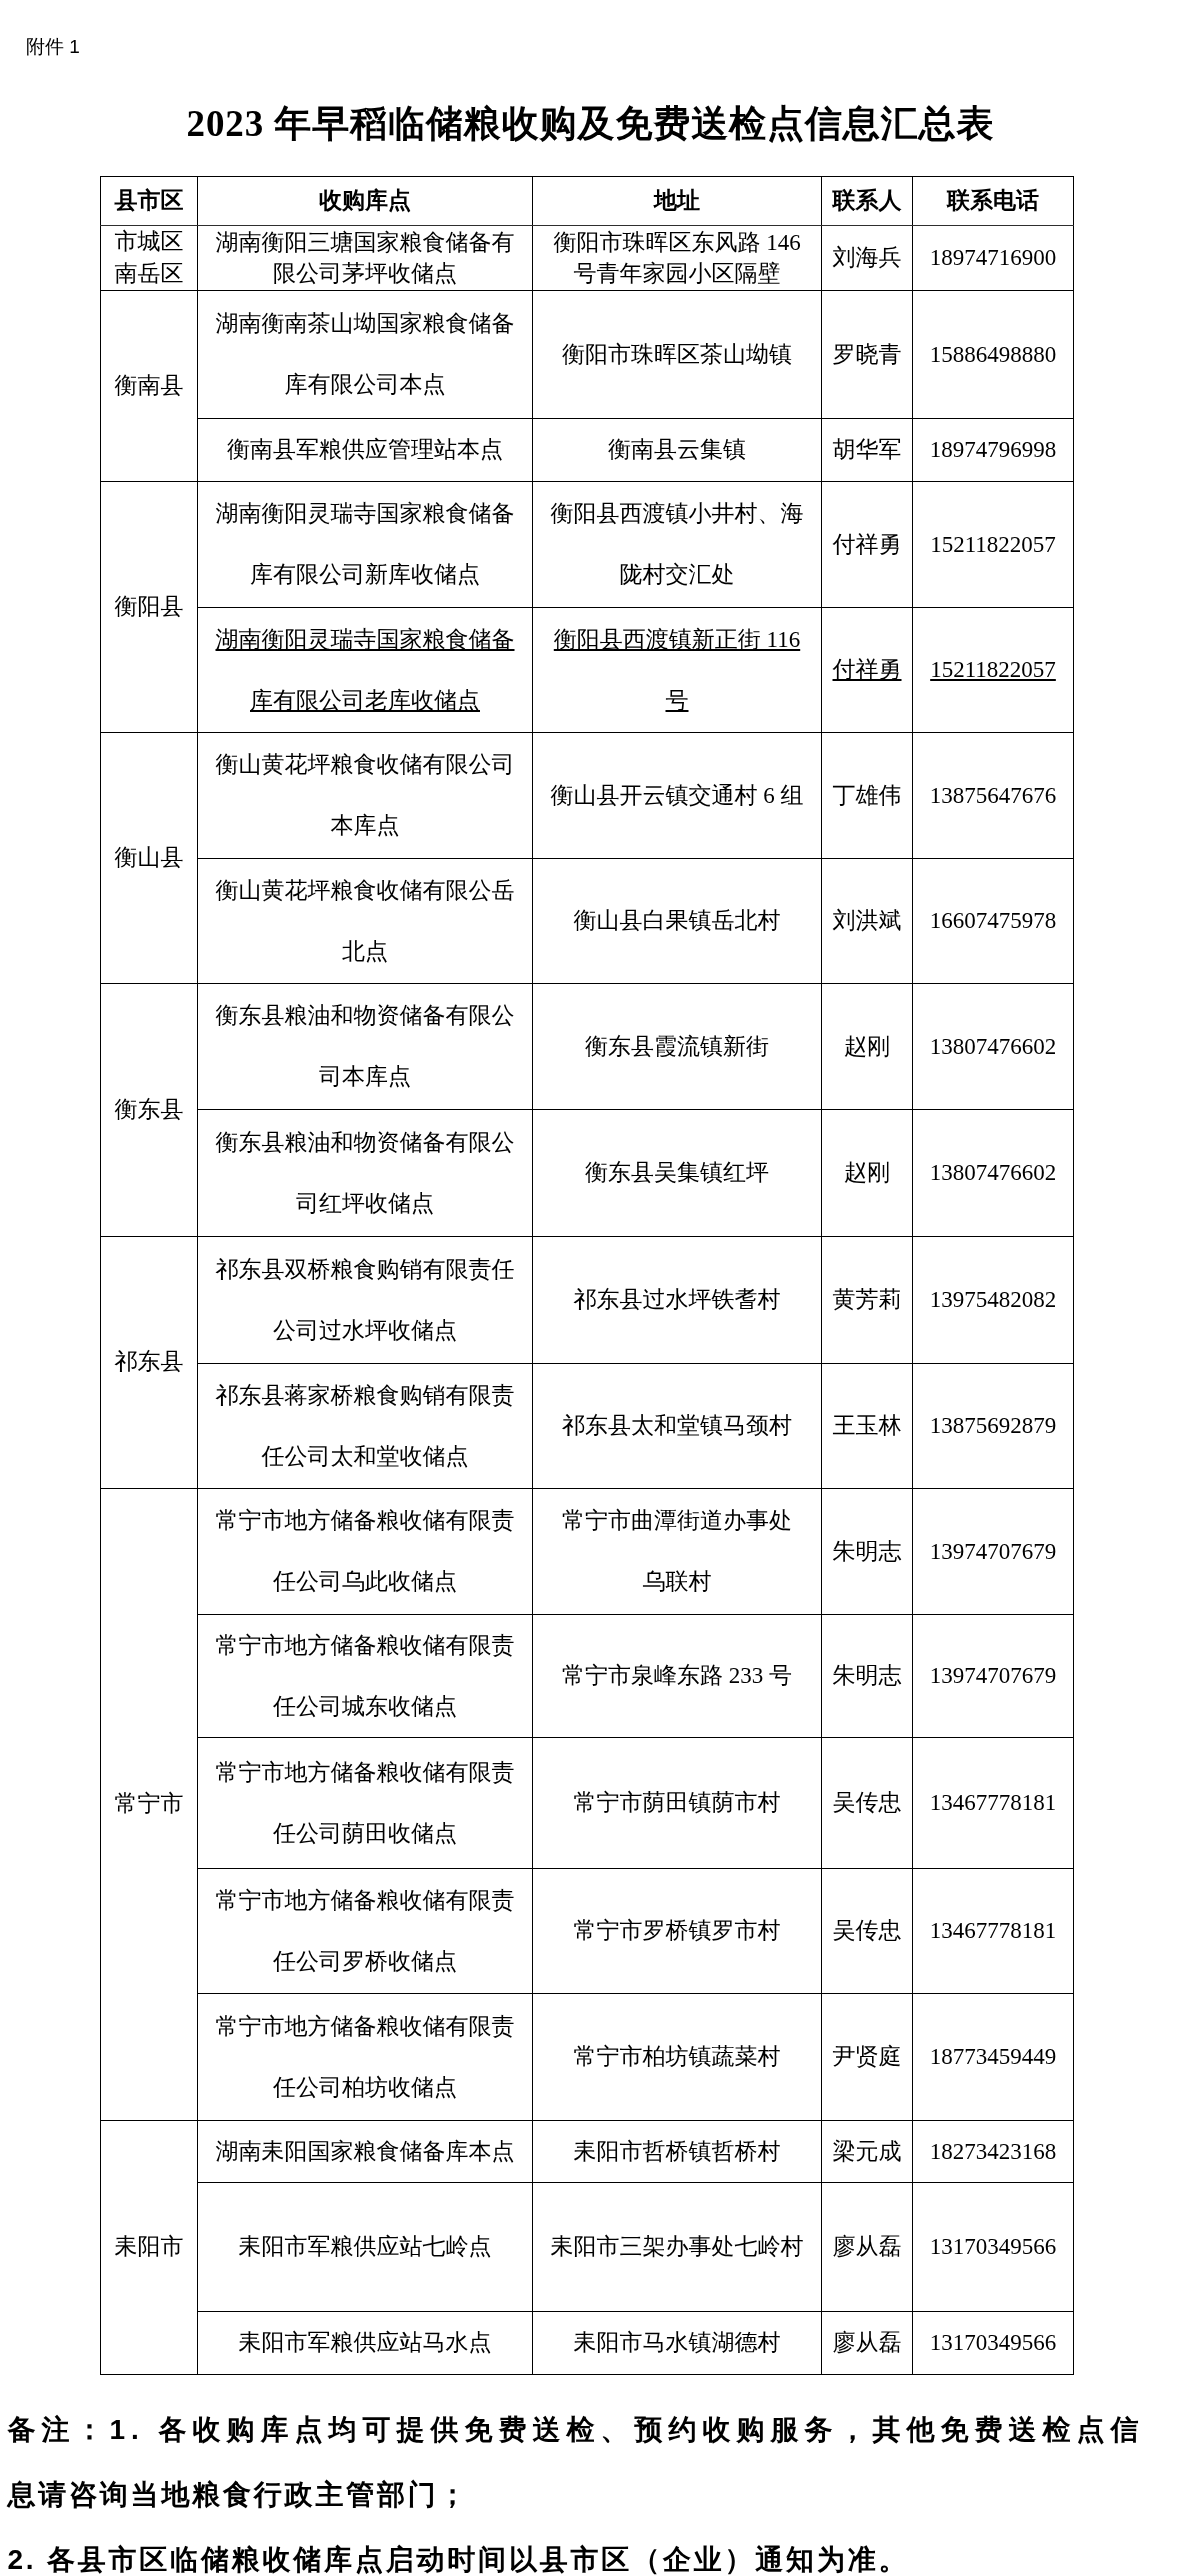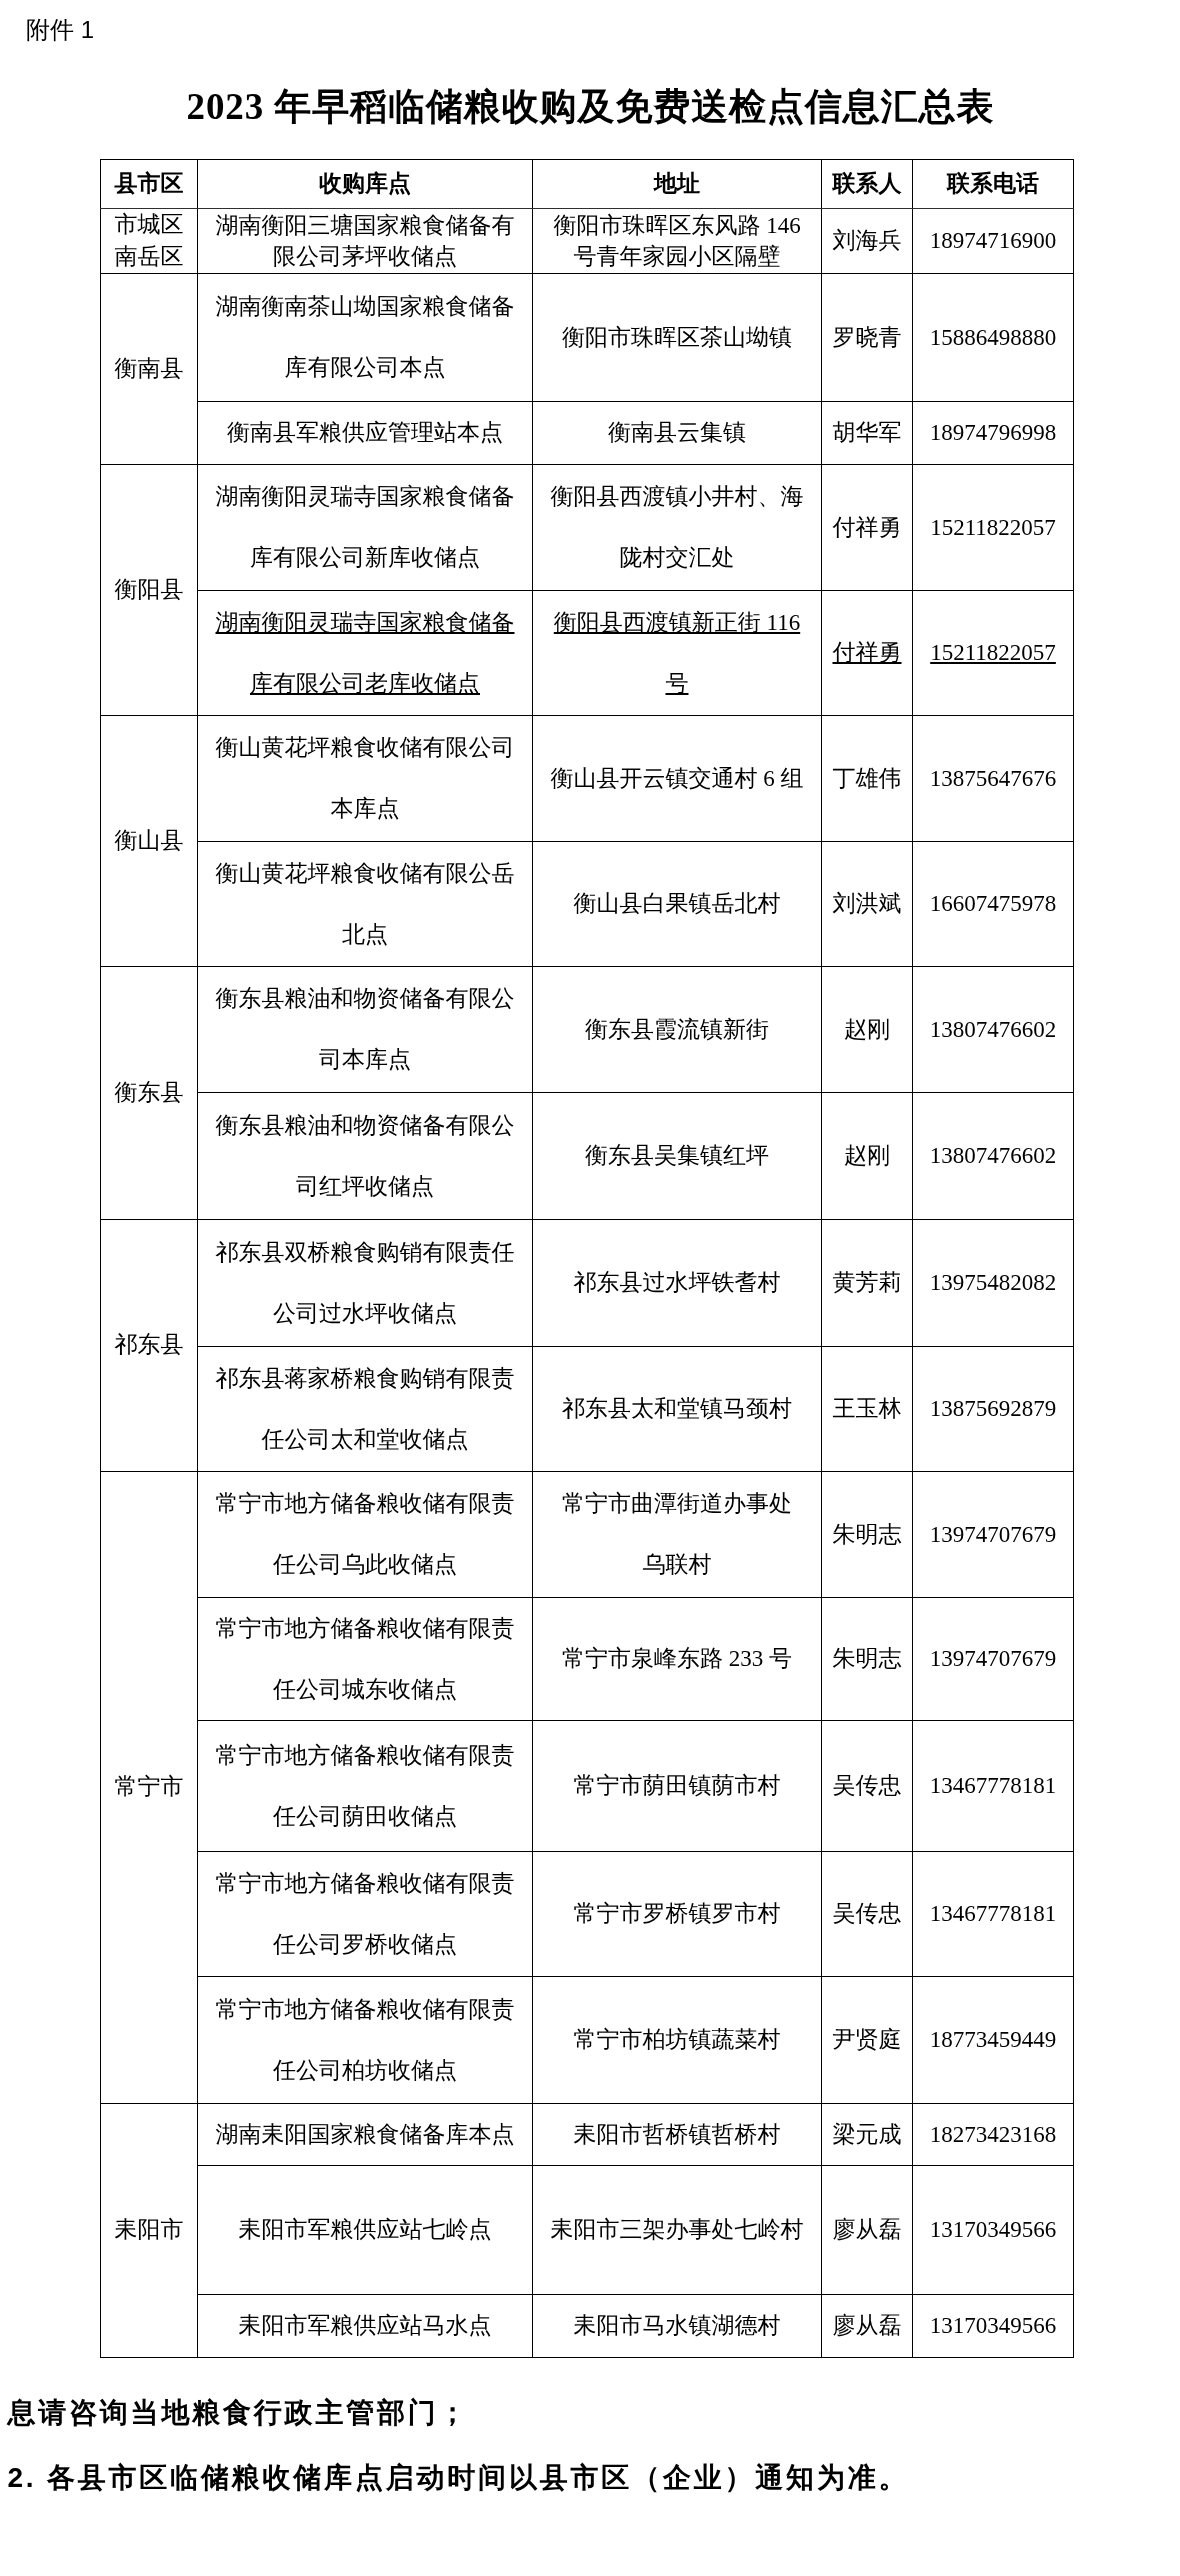--- a/index.html
+++ b/index.html
@@ -2,23 +2,23 @@
 <html style="font-size:14.8px"><head>
 <meta charset="utf-8">
 <style>
   html,body{margin:0;padding:0;}
   body{
     width:1181px;height:2576px;background:#ffffff;color:#000;
     font-family:"Liberation Serif","DejaVu Serif",serif;
     overflow:hidden;
   }
   .attachment{
-    padding-top:14px;margin-left:26px;
+    padding-top:31px;margin-left:26px;
     font-family:"Liberation Sans","DejaVu Sans",sans-serif;
-    font-size:24px;line-height:31px;
+    font-size:19px;line-height:31px;
   }
   .doc-title{
     margin-top:40px;text-align:center;
     font-size:37px;font-weight:bold;letter-spacing:0.9px;line-height:44px;
   }
   table.summary{
     border-collapse:collapse;table-layout:fixed;
     width:973px;margin:29.5px 0 0 100px;
     border:1.8px solid #000;
   }
@@ -190,16 +190,17 @@
       <tr class="compact" style="height: 63px;">
         <td class="depot-cell">耒阳市军粮供应站马水点</td>
         <td class="address-cell">耒阳市马水镇湖德村</td>
         <td class="contact-cell">廖从磊</td>
         <td class="phone-cell">13170349566</td>
       </tr>
     </tbody>
 </table>
 
 <div class="notes">
+  <div class="note-line wide">备注：1. 各收购库点均可提供免费送检、预约收购服务，其他免费送检点信</div>
   <div class="note-line">息请咨询当地粮食行政主管部门；</div>
   <div class="note-line">2. 各县市区临储粮收储库点启动时间以县市区（企业）通知为准。</div>
 </div>
 
 
 </body></html>

